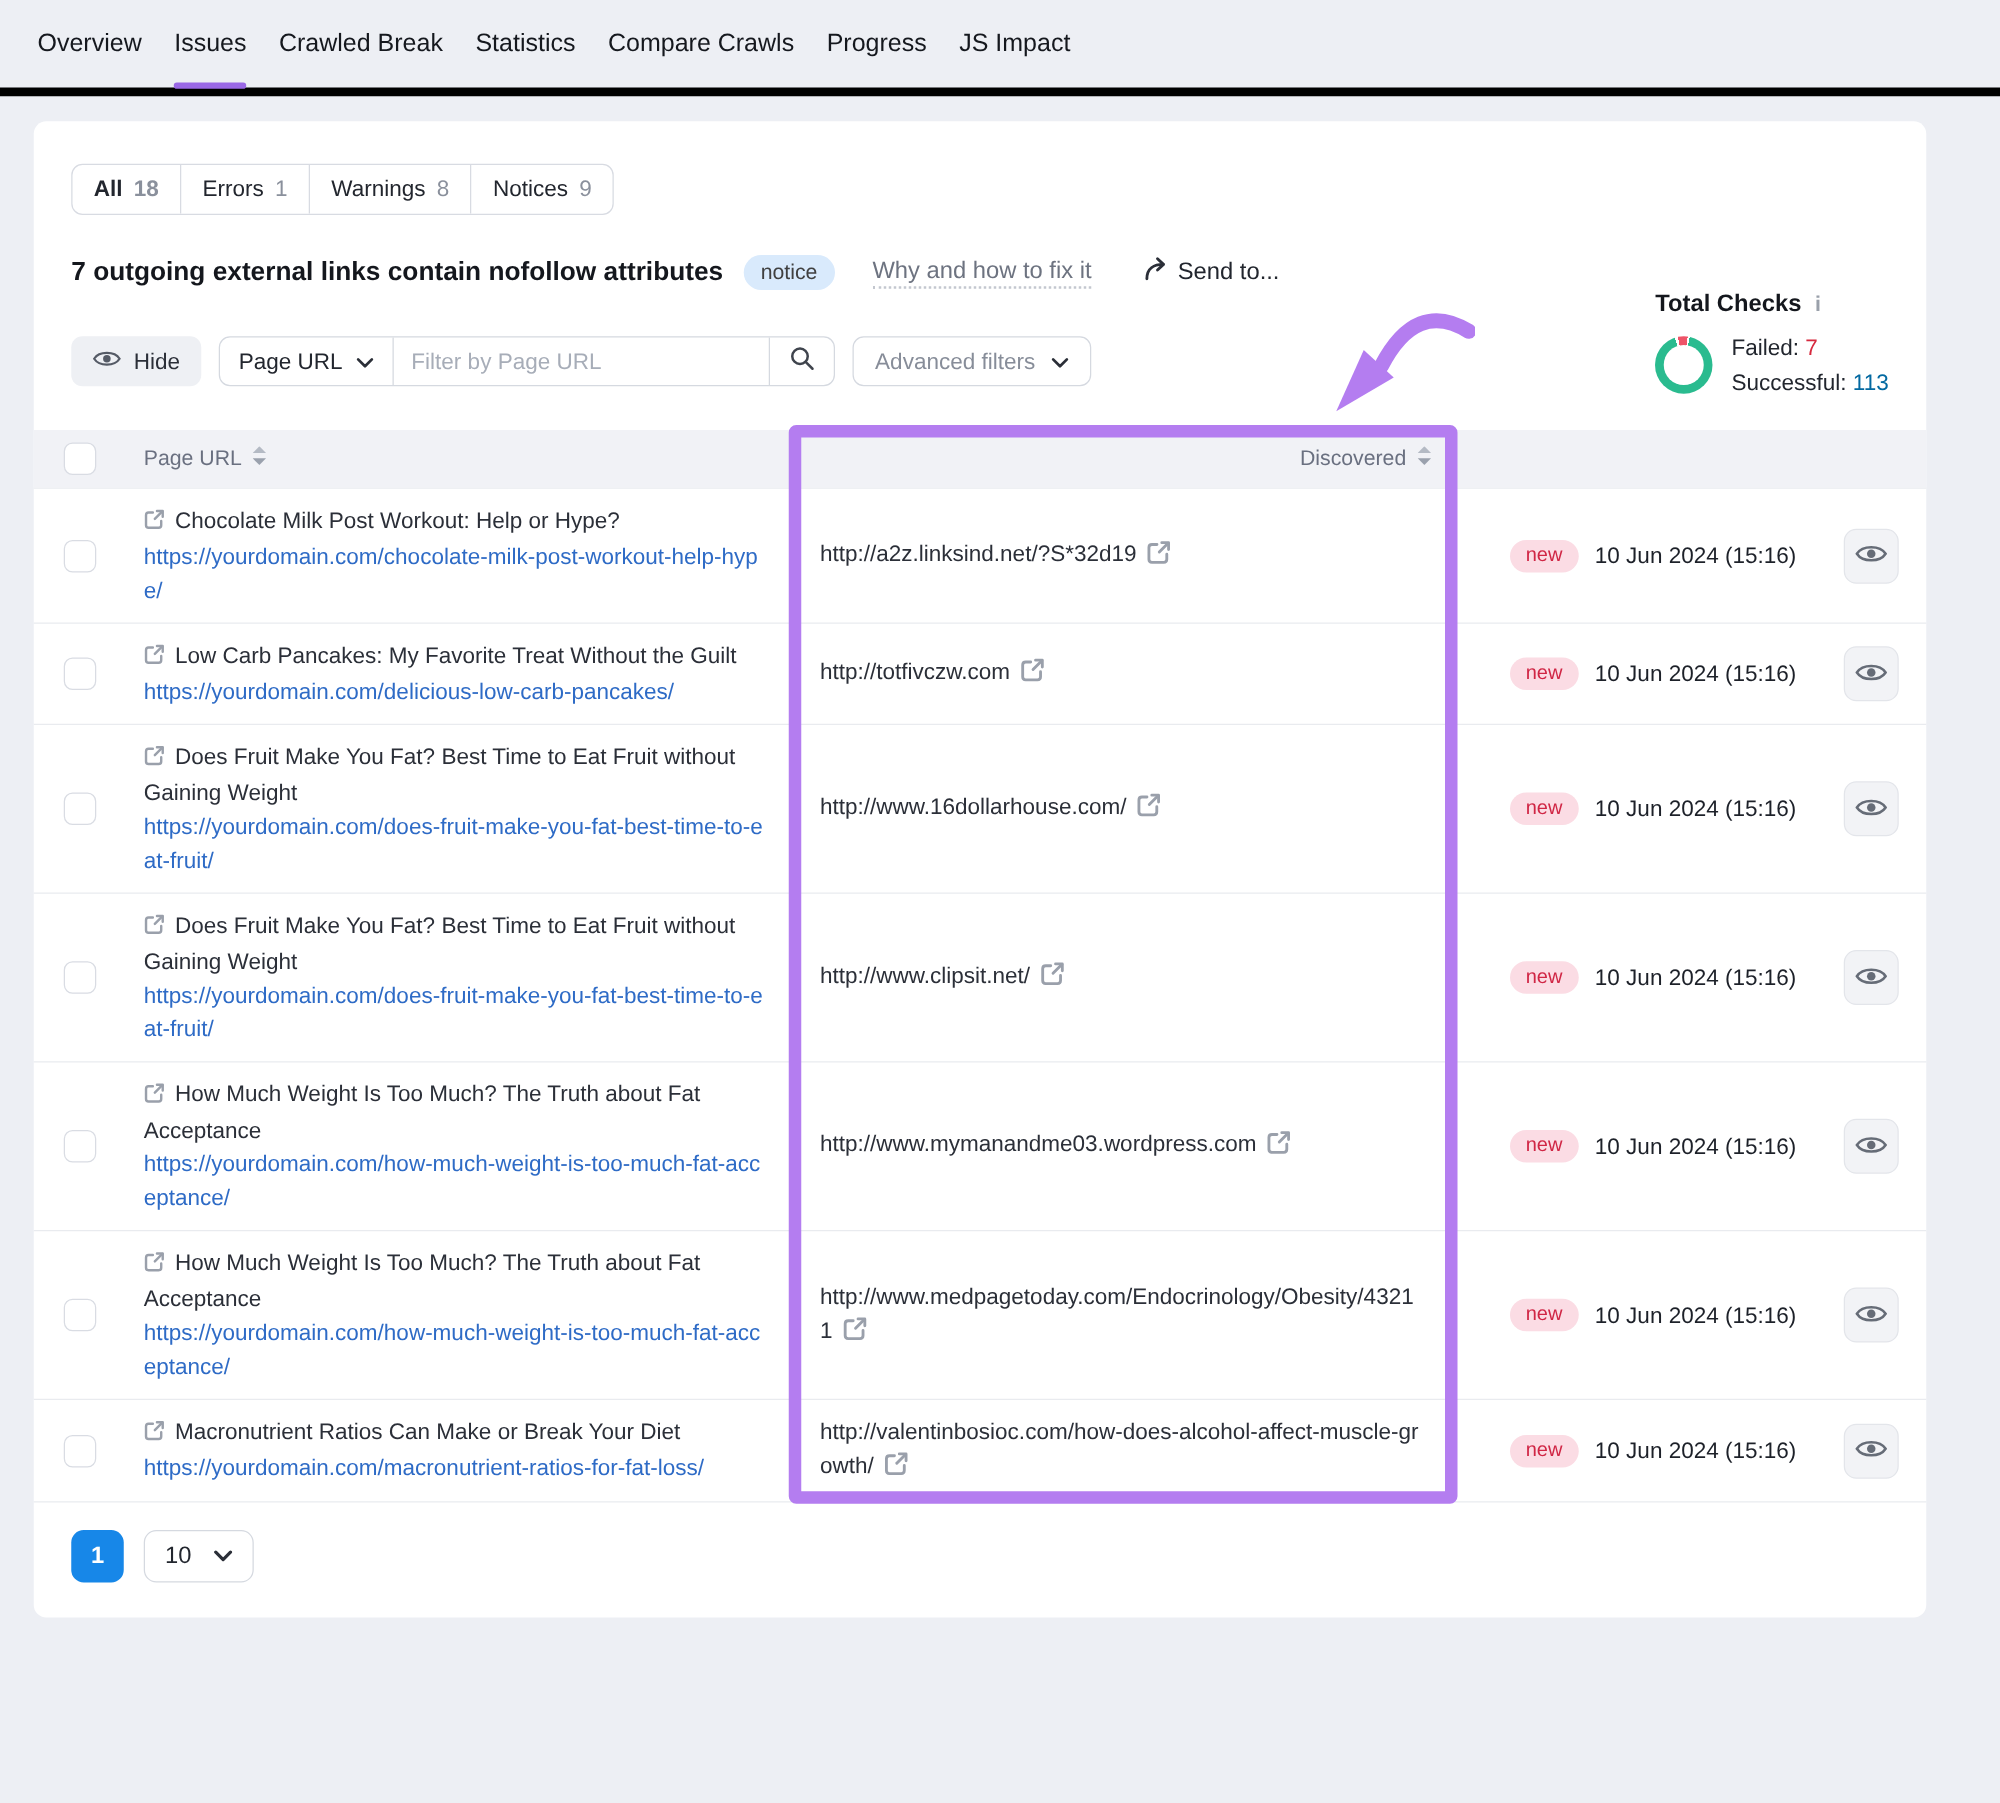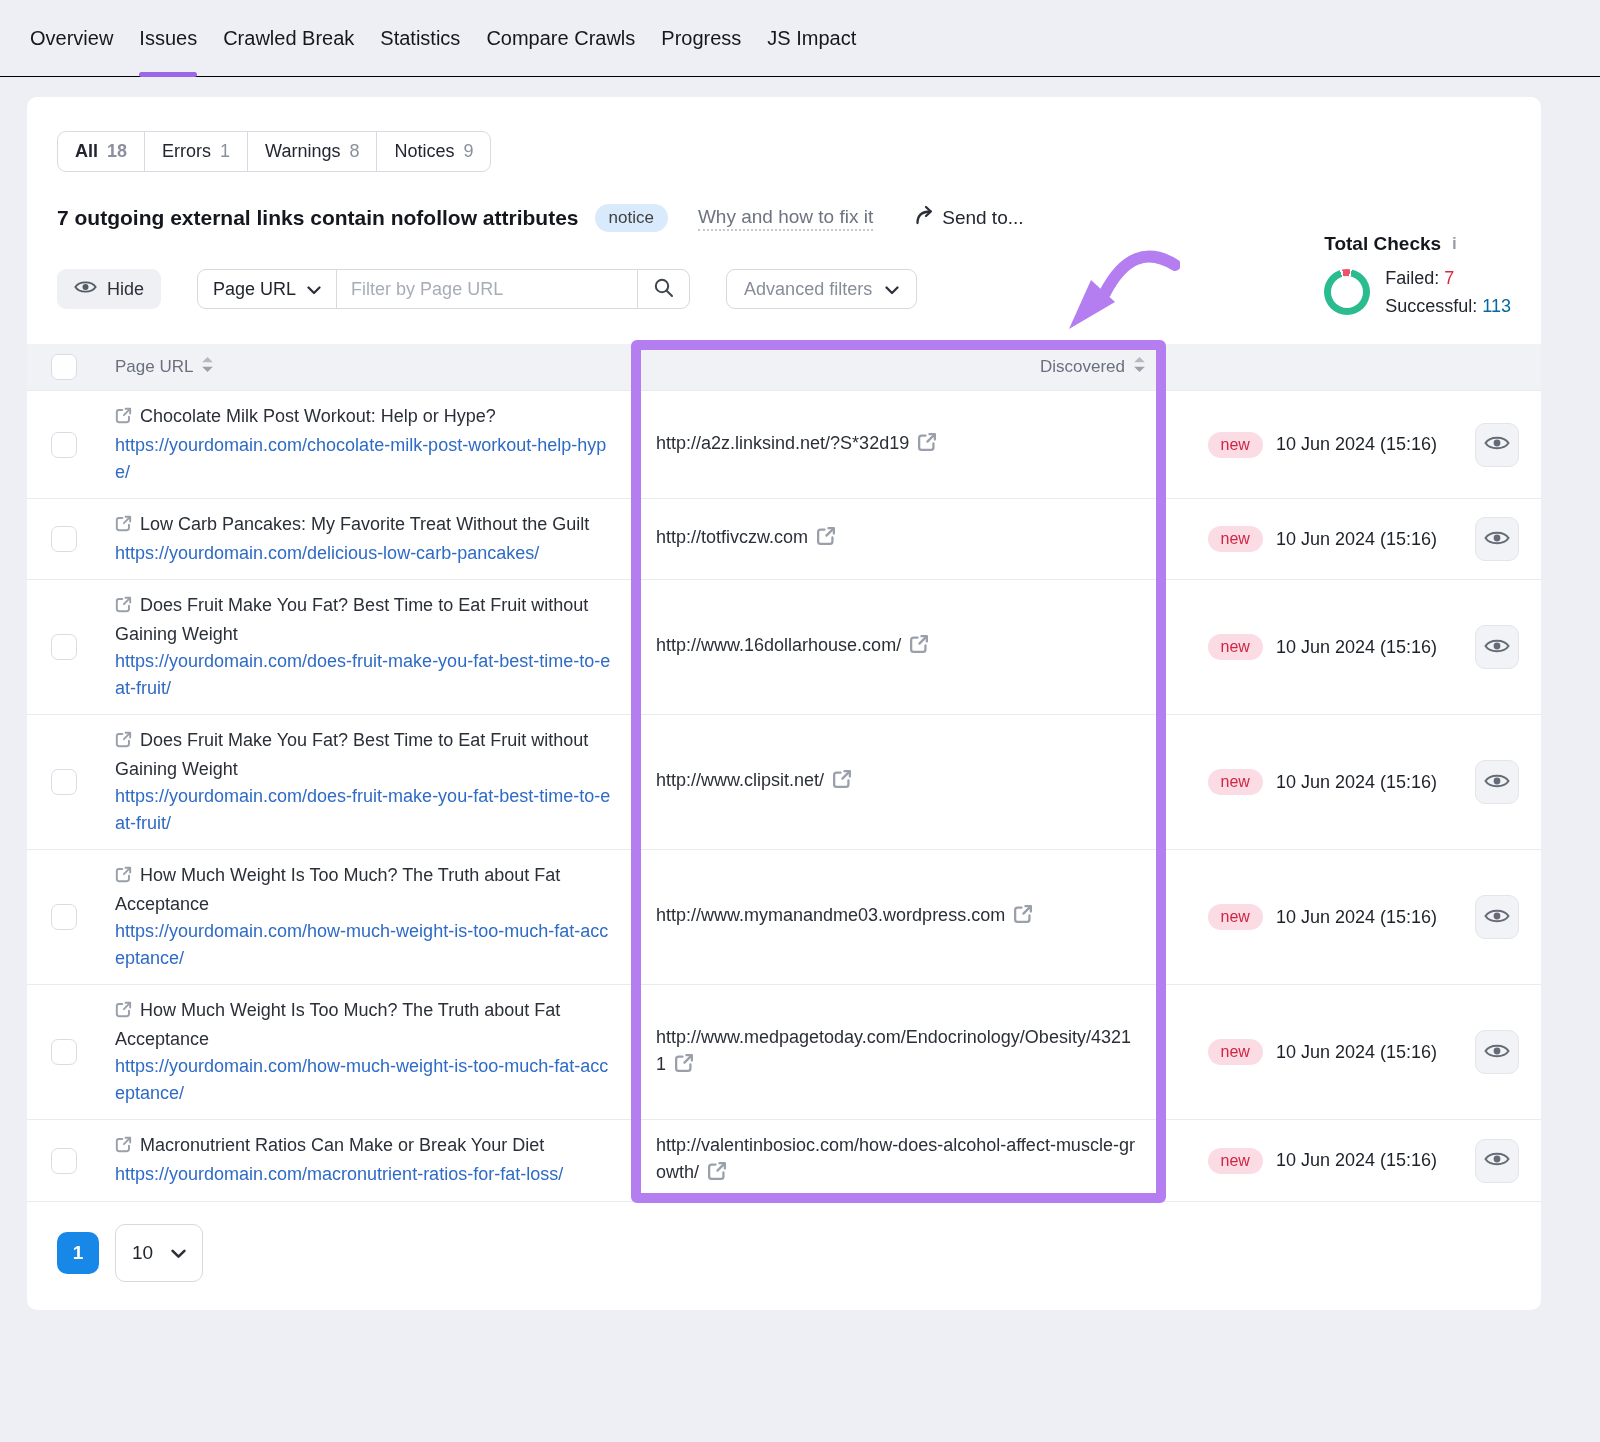--- a/index.html
+++ b/index.html
@@ -4,21 +4,21 @@
 <style>
   * { box-sizing: border-box; }
   html,body { margin:0; padding:0; }
   body {
     width:1600px; height:1442px; overflow:hidden;
     background:#edeff4; color:#22262e;
     font-family:"Liberation Sans", sans-serif;
   }
   
   .topnav { display:flex; gap:26px; padding:0 30px; height:77px; align-items:stretch;
-            border-bottom:1px solid #000000; }
+            border-bottom:7px solid #000000; }
   .nav-tab { font-size:20px; color:#15181e; display:flex; align-items:center;
              position:relative; cursor:pointer; white-space:nowrap; }
   .nav-tab.active::after { content:""; position:absolute; left:0; right:0; bottom:-1px;
              height:5px; border-radius:3px; background:#9a68e6; }
   
   .card { position:relative; margin:20px 27px 0; width:1514px; background:#fff;
           border-radius:10px; padding-bottom:28px; }
   .pad { padding-left:30px; padding-right:30px; }
   
   .segmented { display:inline-flex; margin-top:34px; border:1px solid #d8dbe2;
@@ -30,21 +30,21 @@
   
   .title-row { display:flex; align-items:center; margin-top:32px; }
   .issue-title { font-size:21px; font-weight:bold; color:#14171d; }
   .notice-badge { margin-left:16px; background:#d9eafc; color:#404040; font-size:17px;
                   padding:4px 14px; border-radius:15px; }
   .fix-link { margin-left:30px; color:#6d7380; font-size:19px; cursor:pointer;
               border-bottom:2px dotted #c3c7cf; padding-bottom:1px; }
   .send-to { margin-left:42px; display:flex; gap:4px; align-items:center;
              font-size:19px; color:#22262e; cursor:pointer; }
   
-  .toolbar { display:flex; gap:36px; margin-top:37px; align-items:center; }
+  .toolbar { display:flex; gap:14px; margin-top:37px; align-items:center; }
   .hide-btn { display:flex; gap:10px; align-items:center; background:#eef0f4;
               border:none; border-radius:9px; padding:0 17px; height:40px;
               font-size:18px; color:#2b2f38; font-family:inherit; cursor:pointer; }
   .filter-group { display:flex; border:1px solid #d5d9e0; border-radius:9px;
                   height:40px; background:#fff; align-items:stretch; }
   .fg-select { display:flex; gap:11px; align-items:center; padding:0 15px;
                border-right:1px solid #d5d9e0; font-size:18px; cursor:pointer; }
   .fg-input { border:none; outline:none; width:300px; padding:0 14px; font-size:18px;
               color:#22262e; font-family:inherit; border-radius:0; background:transparent; }
   .fg-input::placeholder { color:#a7adb8; }
@@ -97,21 +97,21 @@
   
   .col-highlight { position:absolute; top:-4px; bottom:-2px; left:604px; width:535px;
                    border:10px solid #b47df0; border-radius:6px; pointer-events:none; z-index:5; }
   .arrow-annot { position:absolute; left:1028px; top:152px; pointer-events:none; z-index:6; }
   
   .pagination { display:flex; gap:16px; align-items:center; margin-top:22px; }
   .page-btn { width:42px; height:42px; background:#1787e8; color:#fff; border:none;
               border-radius:10px; font-size:19px; font-weight:bold; display:flex;
               align-items:center; justify-content:center; cursor:pointer; font-family:inherit; }
   .size-select { display:flex; gap:18px; align-items:center; border:1px solid #d5d9e0;
-                 border-radius:10px; height:58px; padding:4px 16px; font-size:19px; cursor:pointer; }
+                 border-radius:10px; height:42px; padding:4px 16px; font-size:19px; cursor:pointer; }
 </style>
 </head>
 <body>
 
 <div class="topnav" id="topnav">
   <div class="nav-tab">
     <span>Overview</span>
   </div>
 
   <div class="nav-tab active">

